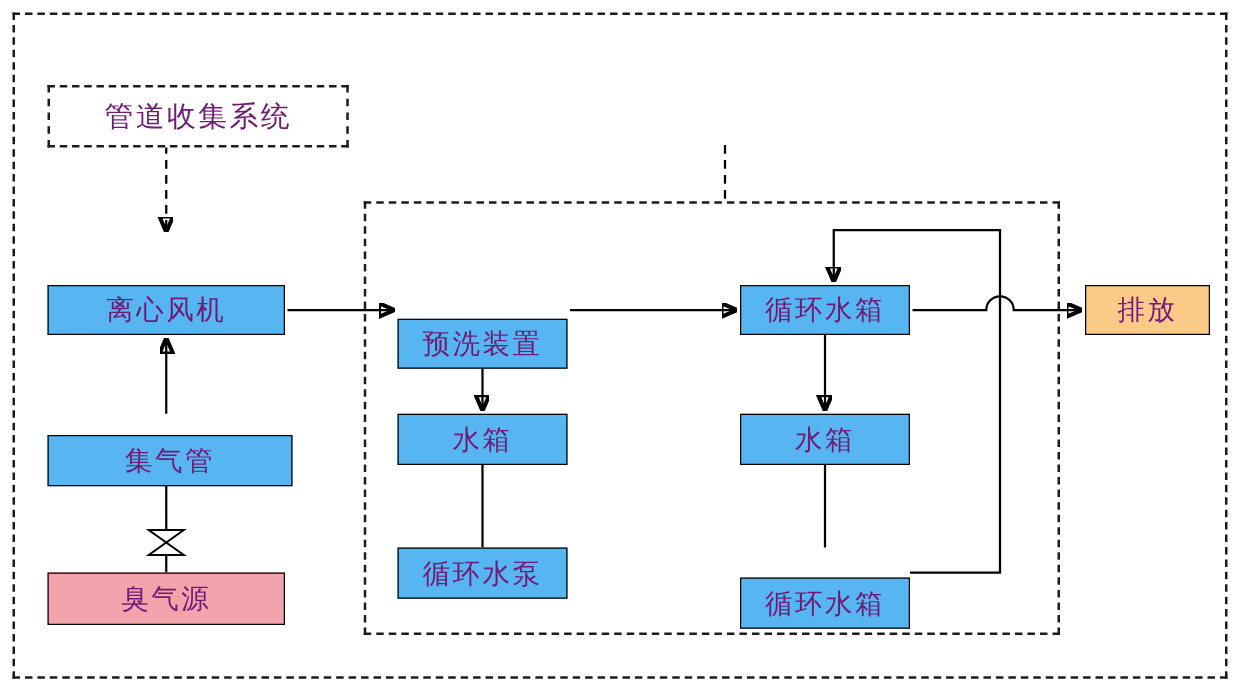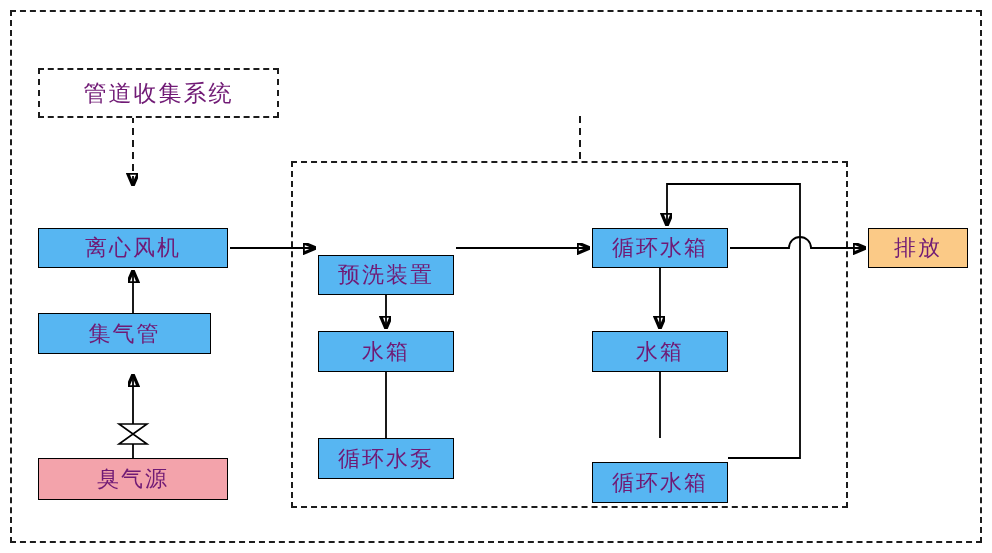--- a/index.html
+++ b/index.html
@@ -89,21 +89,21 @@
     <path d="M730,248 L789,248 A11,11 0 0 1 811,248 L864,248" marker-end="url(#arr)"></path>
 
     <polyline points="728,458 800,458 800,184 667,184 667,224" marker-end="url(#arr)"></polyline>
   </svg>
 
   <div class="label-box" style="left:38px;top:68px;width:237px;height:46px;">管道收集系统</div>
 
 
   <div class="node process" style="left:38px;top:228px;width:190px;height:40px;">离心风机</div>
 
-  <div class="node process" style="left:38px;top:313px;width:173px;height:41px;">集气管</div>
+  <div class="node process" style="left:38px;top:348px;width:196px;height:41px;">集气管</div>
 
   <div class="node source" style="left:38px;top:458px;width:190px;height:42px;">臭气源</div>
 
   <div class="node process" style="left:318px;top:228px;width:136px;height:40px;margin-top:27px;">预洗装置</div>
 
   <div class="node process" style="left:318px;top:331px;width:136px;height:41px;">水箱</div>
 
   <div class="node process" style="left:318px;top:438px;width:136px;height:41px;">循环水泵</div>
 
   <div class="node process" style="left:592px;top:228px;width:136px;height:40px;">循环水箱</div>

